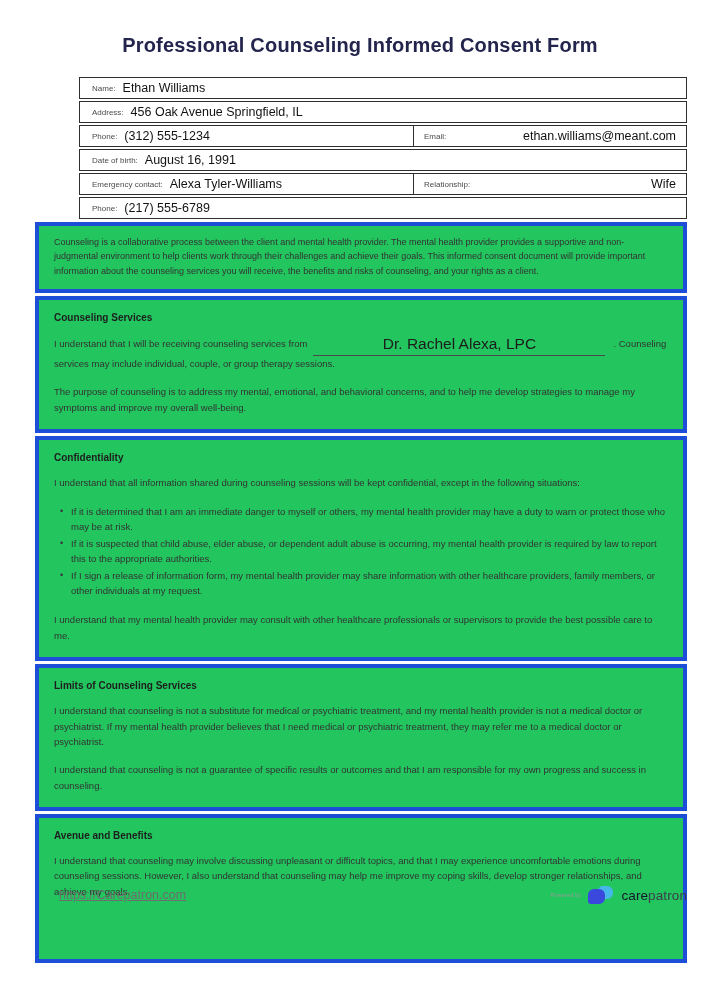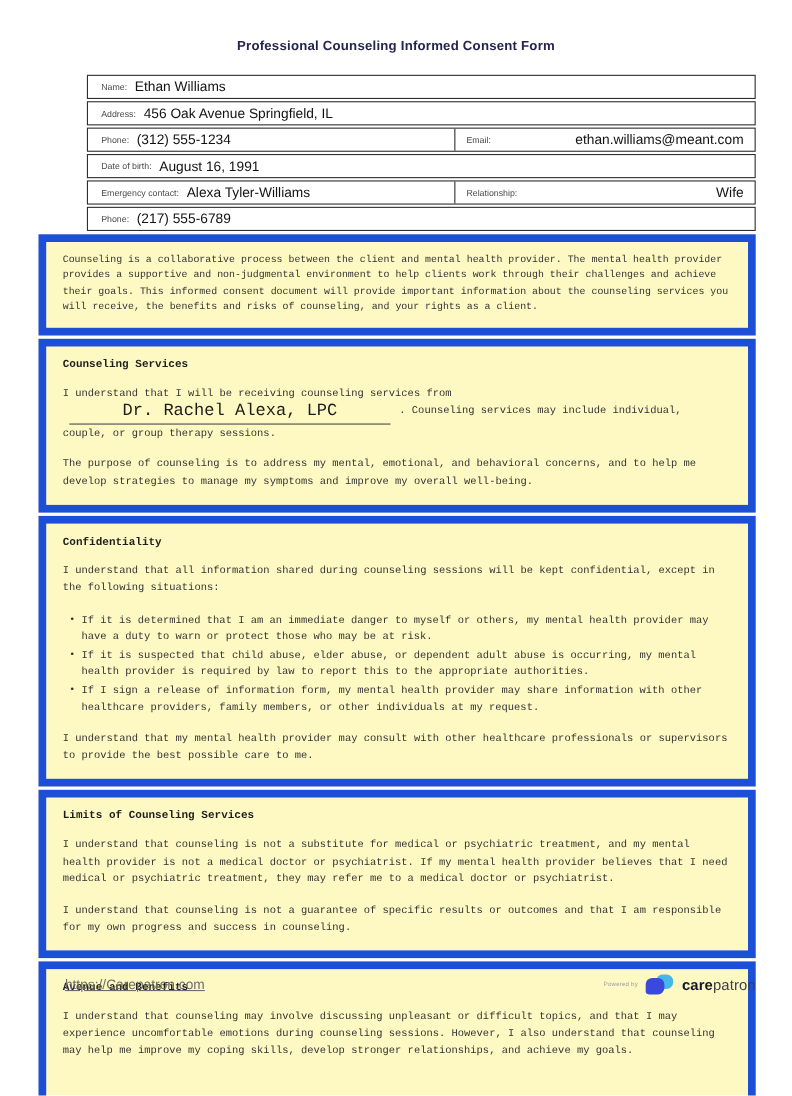--- a/index.html
+++ b/index.html
@@ -9,21 +9,21 @@
     height: 996px;
     margin: 0 auto;
     font-family: "Liberation Sans", sans-serif;
     color: #333;
     position: relative;
     overflow: hidden;
   }
   .page-title {
     margin-top: 34px;
     text-align: center;
-    font-size: 12px;
+    font-size: 20px;
     font-weight: bold;
     color: #23254d;
     letter-spacing: 0.2px;
   }
   .content {
     margin: 20px 33px 0 35px; 
   }
   
   .info-table { margin-bottom: 3px; padding-left: 44px; }
   .info-row {
@@ -48,25 +48,24 @@
     margin-right: 7px;
     white-space: nowrap;
   }
   .field-value {
     font-size: 12.5px;
     color: #121212;
     white-space: nowrap;
   }
   
   .section-box {
-    border: 7px solid #1d4ed8;
+    border: 4px solid #1d4ed8;
     margin-bottom: 3px;
     padding: 12px 15px 14px 15px;
-    background: #fef9c3;
-    font-family: Liberation Mono, monospace;
+    background: #22c55e;
   }
   .section-box.intro-box { padding: 9px 15px 11px 15px; }
   .sec-heading {
     font-size: 10px;
     font-weight: bold;
     color: #1e1e1e;
     margin-bottom: 12px;
   }
   .body-text {
     font-size: 9.5px;
@@ -152,21 +151,21 @@
   }
   .blob-front {
     position: absolute;
     left: 0;
     bottom: 1px;
     width: 17px;
     height: 15px;
     border-radius: 6px 6px 6px 3px;
   }
   .brand-text { font-size: 13.5px; color: #3c3d4d; letter-spacing: 0.1px; }
-  .brand-text b { color: #15162b; font-weight: bold; }
+  .brand-text b { color: #15162b; font-weight: normal; }
 </style>
 </head>
 <body>
 
 <h1 class="page-title">Professional Counseling Informed Consent Form</h1>
 
 <div class="content">
 
   <div class="info-table">
 

